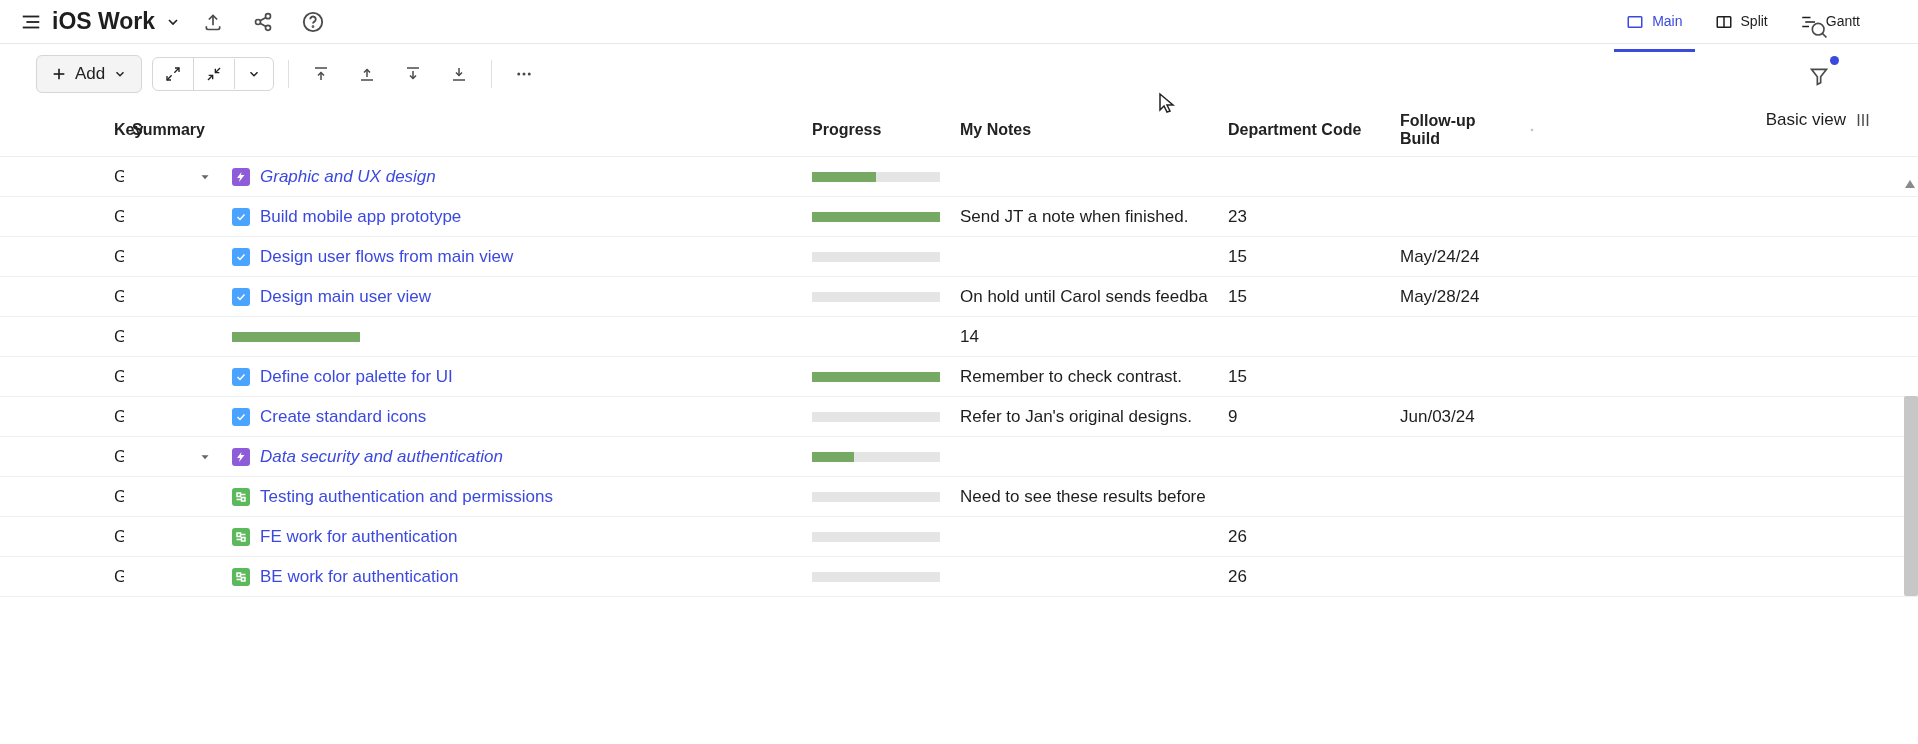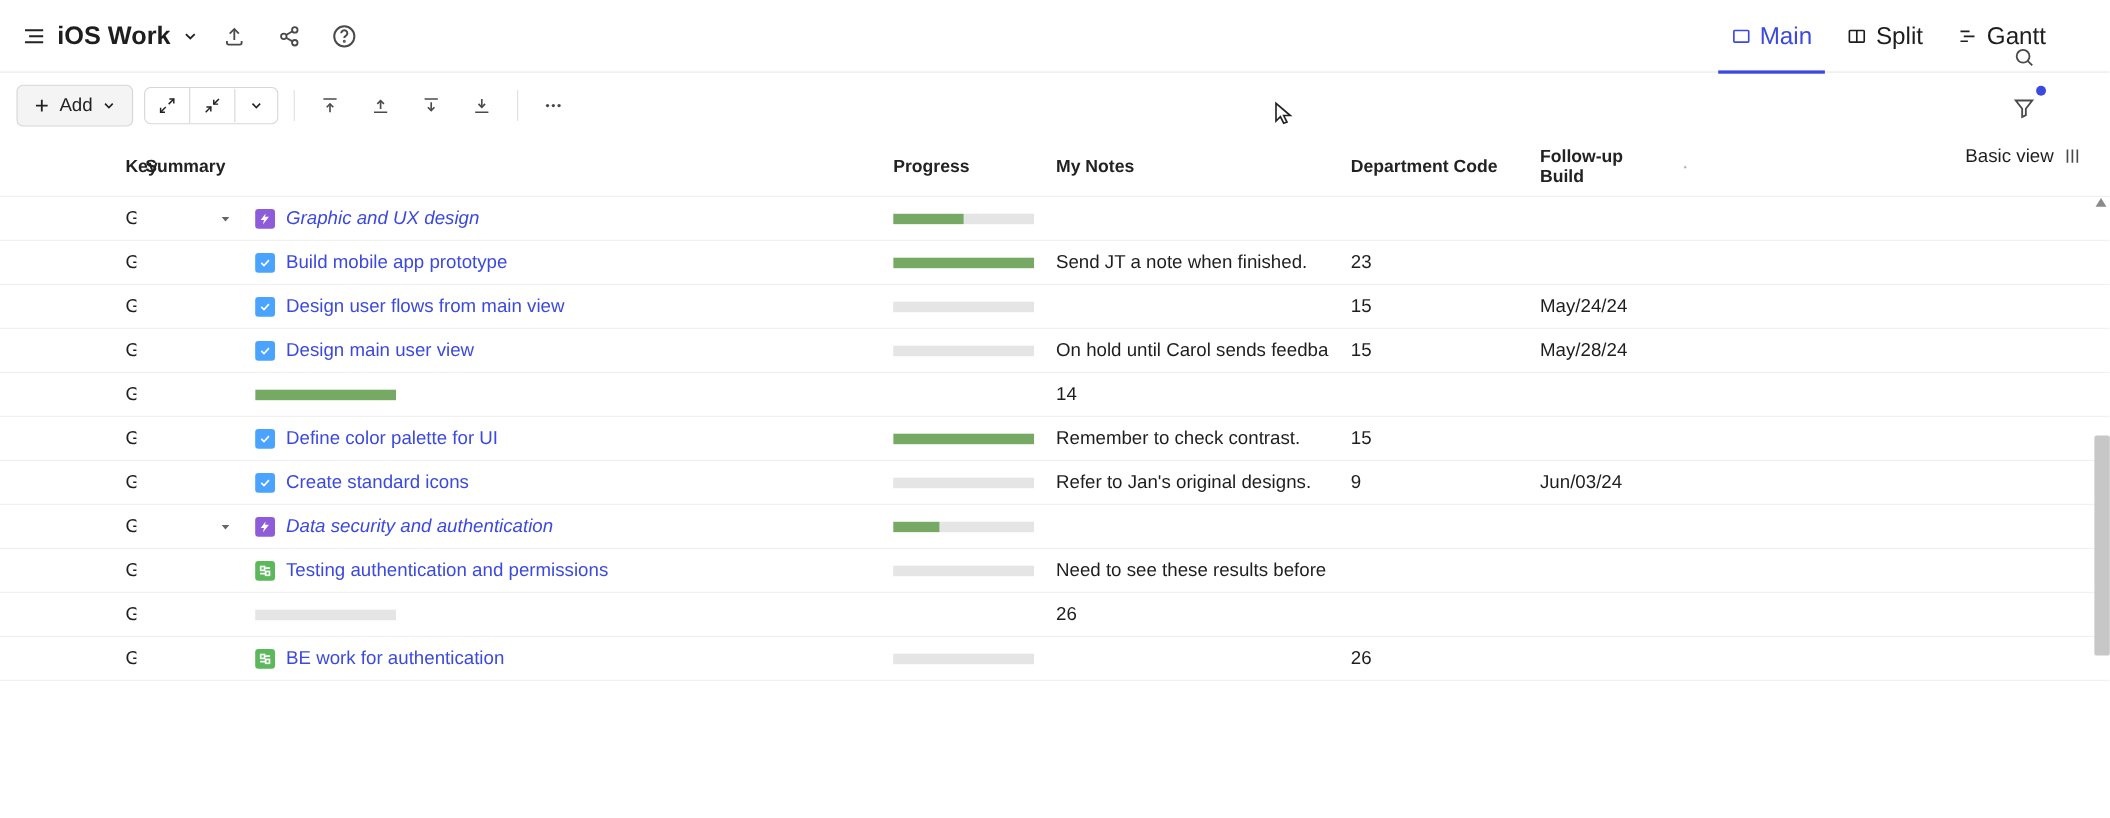--- a/index.html
+++ b/index.html
@@ -1,29 +1,29 @@
 <!DOCTYPE html>
 <html><head>
 <meta charset="utf-8">
 <style>
 * { box-sizing: border-box; margin: 0; padding: 0; }
 body { font-family: -apple-system, BlinkMacSystemFont, "Segoe UI", sans-serif; font-size: 15px; color: #1e1e1e; background: #fff; width: 1918px; height: 744px; overflow: hidden; }
 
 
-.header { display: flex; align-items: center; padding: 10px 20px; height: 66px; border-bottom: 1px solid #e8e8e8; }
+.header { display: flex; align-items: center; padding: 10px 20px; height: 44px; border-bottom: 1px solid #e8e8e8; }
 .header-left { display: flex; align-items: center; gap: 14px; flex: 1; }
 .project-title { display: flex; align-items: center; gap: 10px; font-size: 23px; font-weight: 600; cursor: pointer; }
 .icon-btn { width: 36px; height: 36px; display: inline-flex; align-items: center; justify-content: center; cursor: pointer; border-radius: 4px; color: #4a4a4a; }
 .header-right { display: flex; align-items: center; gap: 8px; }
-.view-tab { display: flex; align-items: center; gap: 8px; padding: 8px 12px; font-size: 22px; color: #1e1e1e; cursor: pointer; border-radius: 4px; position: relative; }
+.view-tab { display: flex; align-items: flex-start; gap: 8px; padding: 8px 12px; font-size: 14px; color: #1e1e1e; cursor: pointer; border-radius: 4px; position: relative; }
 .view-tab.active { color: #3b49df; }
 .view-tab.active::after { content: ""; position: absolute; bottom: -13px; left: 0; right: 0; height: 3px; background: #3b49df; }
 
 
-.toolbar { display: flex; align-items: center; padding: 14px 15px; gap: 10px; height: 60px; }
+.toolbar { display: flex; align-items: center; padding: 14px 36px; gap: 10px; height: 60px; }
 .toolbar-left { display: flex; align-items: center; flex: 1; gap: 10px; }
 .btn { display: inline-flex; align-items: center; gap: 8px; padding: 8px 14px; border: 1px solid #d6d6d6; border-radius: 6px; background: #fff; font-size: 17px; color: #222; cursor: pointer; }
 .btn.add { background: #f4f4f4; }
 .btn-group { display: inline-flex; align-items: center; border: 1px solid #d6d6d6; border-radius: 6px; overflow: hidden; }
 .btn-group .seg { padding: 8px 12px; cursor: pointer; display: flex; align-items: center; }
 .btn-group .seg + .seg { border-left: 1px solid #d6d6d6; }
 .sep { width: 1px; height: 28px; background: #e0e0e0; margin: 0 4px; }
 .toolbar-right { display: flex; align-items: center; gap: 10px; flex-direction: column; }
 .basic-view { display: flex; align-items: center; gap: 8px; font-size: 17px; padding: 6px 10px; }
 .filter-wrap { position: relative; }
@@ -433,20 +433,31 @@
           </div>
         </div>
         <div class="col notes">Need to see these results before</div>
         <div class="col dept"></div>
         <div class="col fdate"></div>
         <div class="col"></div>
       </div>
       <div class="trow">
         <div class="col" style="padding-left: 114px;"><span class="key-link">GRAPP-42</span></div>
         <div class="col" style="display: flex; justify-content: flex-end; padding-right: 12px;"></div>
+        <div class="col summary-cell ind-2">
+          <span class="iss-icon iss-sub">
+            <svg width="12" height="12" viewBox="0 0 24 24" fill="none" stroke="#fff" stroke-width="3">
+              <rect x="4" y="4" width="7" height="7"></rect>
+              <rect x="13" y="13" width="7" height="7"></rect>
+              <line x1="11" y1="7" x2="21" y2="7"></line>
+              <line x1="3" y1="17" x2="13" y2="17"></line>
+            </svg>
+          </span>
+          <span class="summary-link">FE work for authentication</span>
+        </div>
         <div class="col">
           <div class="progress">
             <div class="fill" style="width: 0%;"></div>
           </div>
         </div>
         <div class="col notes"></div>
         <div class="col dept">26</div>
         <div class="col fdate"></div>
         <div class="col"></div>
       </div>

